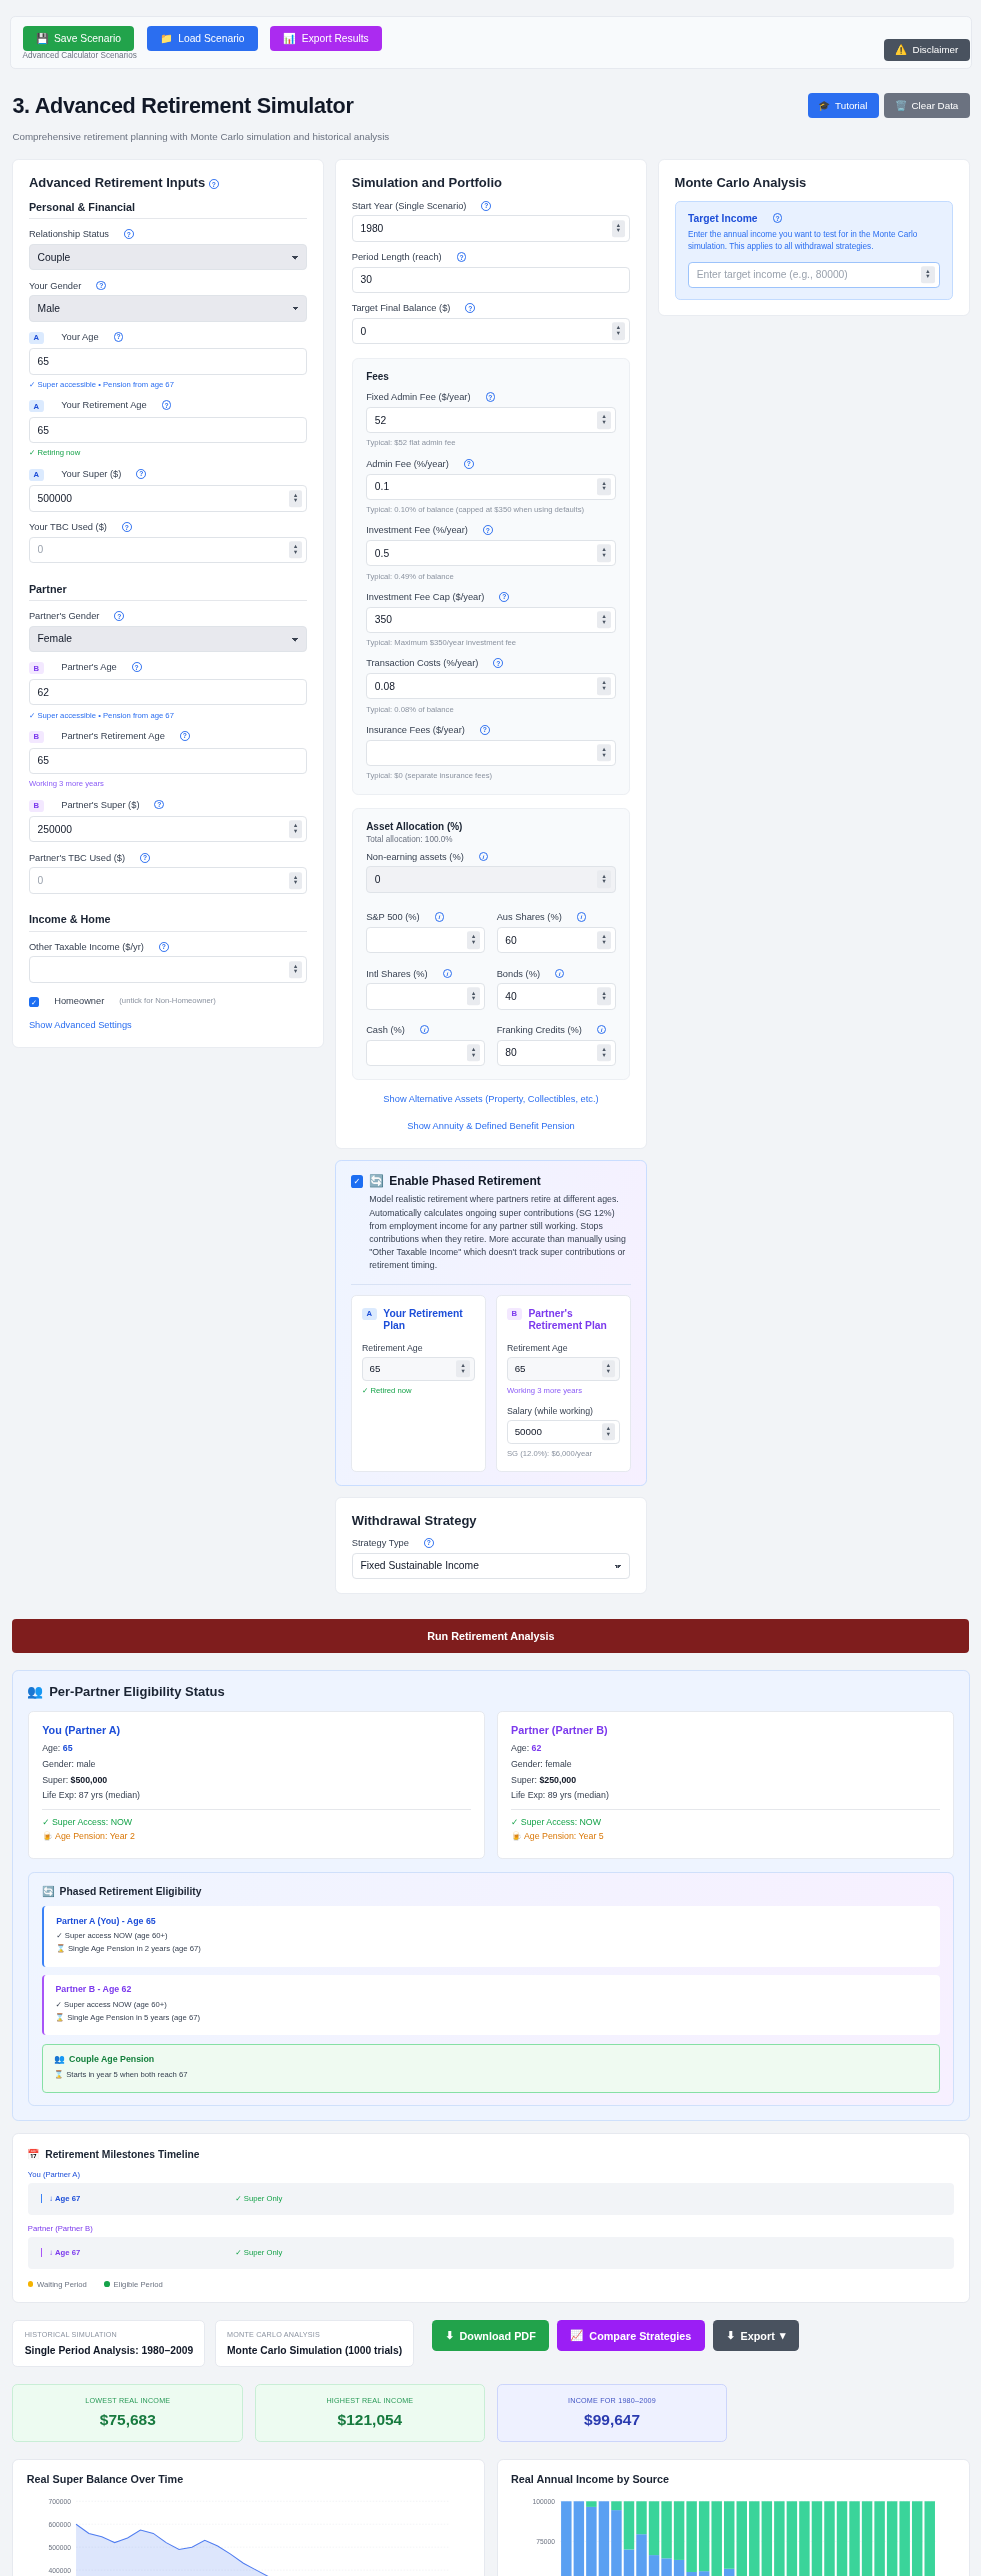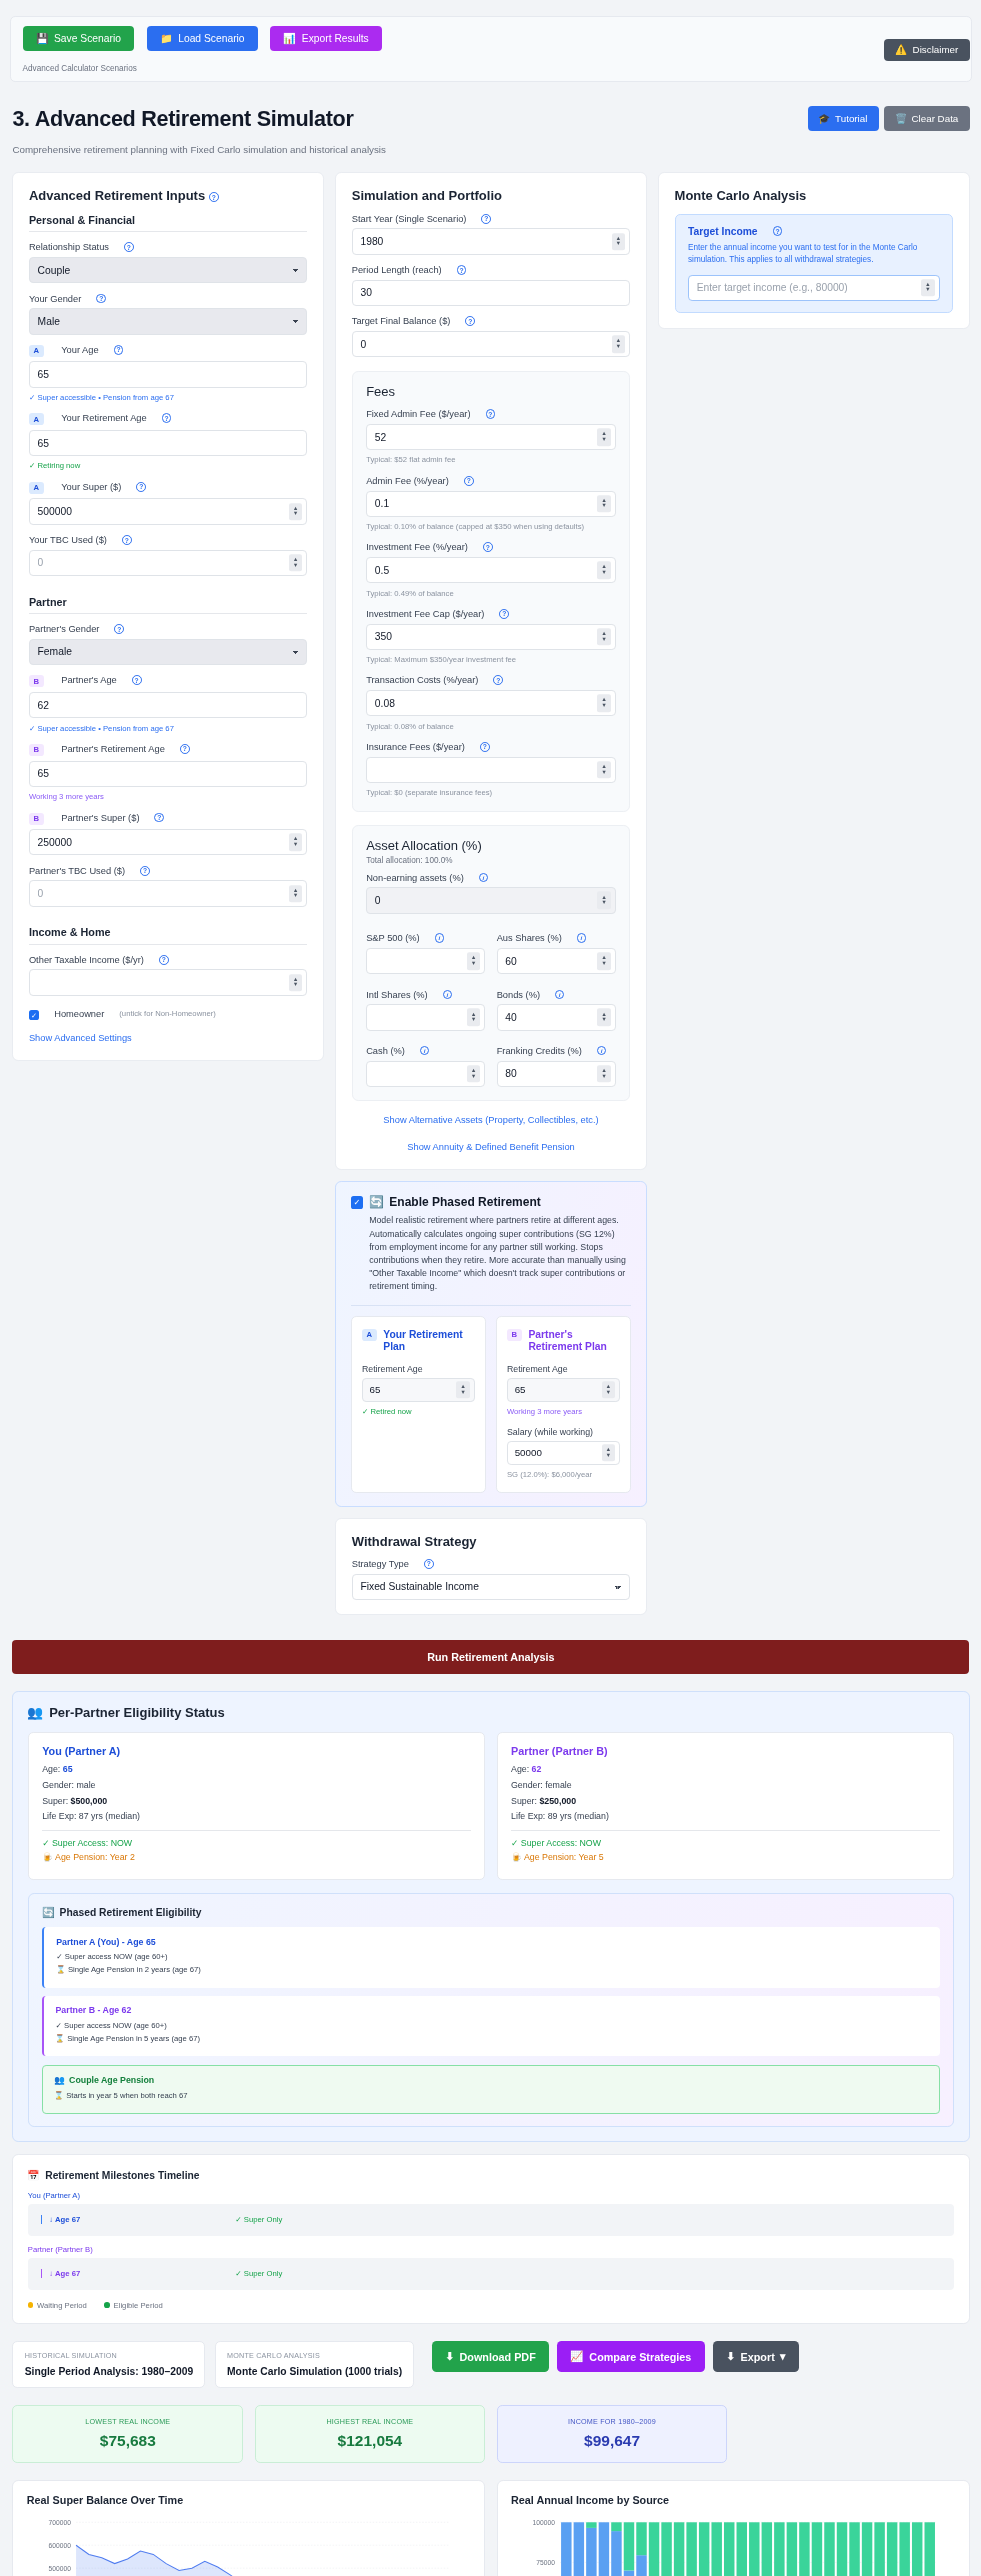--- a/index.html
+++ b/index.html
@@ -22,21 +22,21 @@
   }
   .scenario-btns { display:flex; gap:12.4px; }
   .sbtn {
     border:none; border-radius:4.1px; color:#fff;
     font-size:10.3px; padding:6.2px 13.4px; cursor:pointer;
     display:flex; align-items:center; gap:5.2px; font-family:inherit;
   }
   .sbtn.green { background:#22a34b; }
   .sbtn.blue  { background:#2b6ef0; }
   .sbtn.purple{ background:#ab2bf0; }
-  .scenario-sub { color:#6b7280; font-size:8.2px; margin-top:13px; }
+  .scenario-sub { color:#6b7280; font-size:8.2px; margin-top:0; }
 
   .disclaimer-wrap { position:absolute; right:12.4px; top:23px; }
   .disclaimer {
     background:#49525f; color:#fff; border:none; border-radius:4.1px;
     font-size:9.8px; padding:5.7px 11.3px; display:flex; align-items:center;
     gap:4.6px; cursor:pointer; font-family:inherit;
   }
   .topwrap { position:relative; }
 
   
@@ -111,21 +111,21 @@
   }
   .hint { font-size:7.7px; color:#8b93a0; margin-top:4.1px; line-height:1.45; }
   .hint.blue  { color:#2b6ef0; }
   .hint.green { color:#16a34a; }
   .hint.purple{ color:#8b5cf6; }
 
   .subpanel {
     background:#f8fafc; border:0.5px solid #eceff3; border-radius:6.2px;
     padding:12.4px 13.4px; margin-top:13.4px;
   }
-  h4.sub-h { font-size:13px; font-weight:normal; color:#1b2433; margin-bottom:3.1px; }
+  h4.sub-h { font-size:10px; font-weight:bold; color:#1b2433; margin-bottom:3.1px; }
   .alloc-note { font-size:8.2px; color:#6b7280; margin:3.1px 0 7.2px 0; }
   .grid2 { display:grid; grid-template-columns:1fr 1fr; gap:5.2px 11.3px; }
   .linkbtn {
     display:block; text-align:center; color:#2b6ef0;
     font-size:9.3px; margin:13.4px 0 0 0; cursor:pointer; line-height:1.45;
   }
 
   
   .phased {
     background:linear-gradient(105deg,#eff5ff 0%,#f6f0ff 100%);
@@ -278,21 +278,21 @@
       <button class="tbtn blue">
         <span>🎓</span>
         <span>Tutorial</span>
       </button>
       <button class="tbtn grey">
         <span>🗑️</span>
         <span>Clear Data</span>
       </button>
     </div>
   </div>
-  <div class="subtitle">Comprehensive retirement planning with Fixed Carlo simulation and historical analysis</div>
+  <div class="subtitle">Comprehensive retirement planning with Monte Carlo simulation and historical analysis</div>
 
   <div class="cols">
 
     <div class="col">
       <div class="card">
         <h2 class="card-title">
           <span>Advanced Retirement Inputs</span>
           <span class="qmark">?</span>
         </h2>
 

